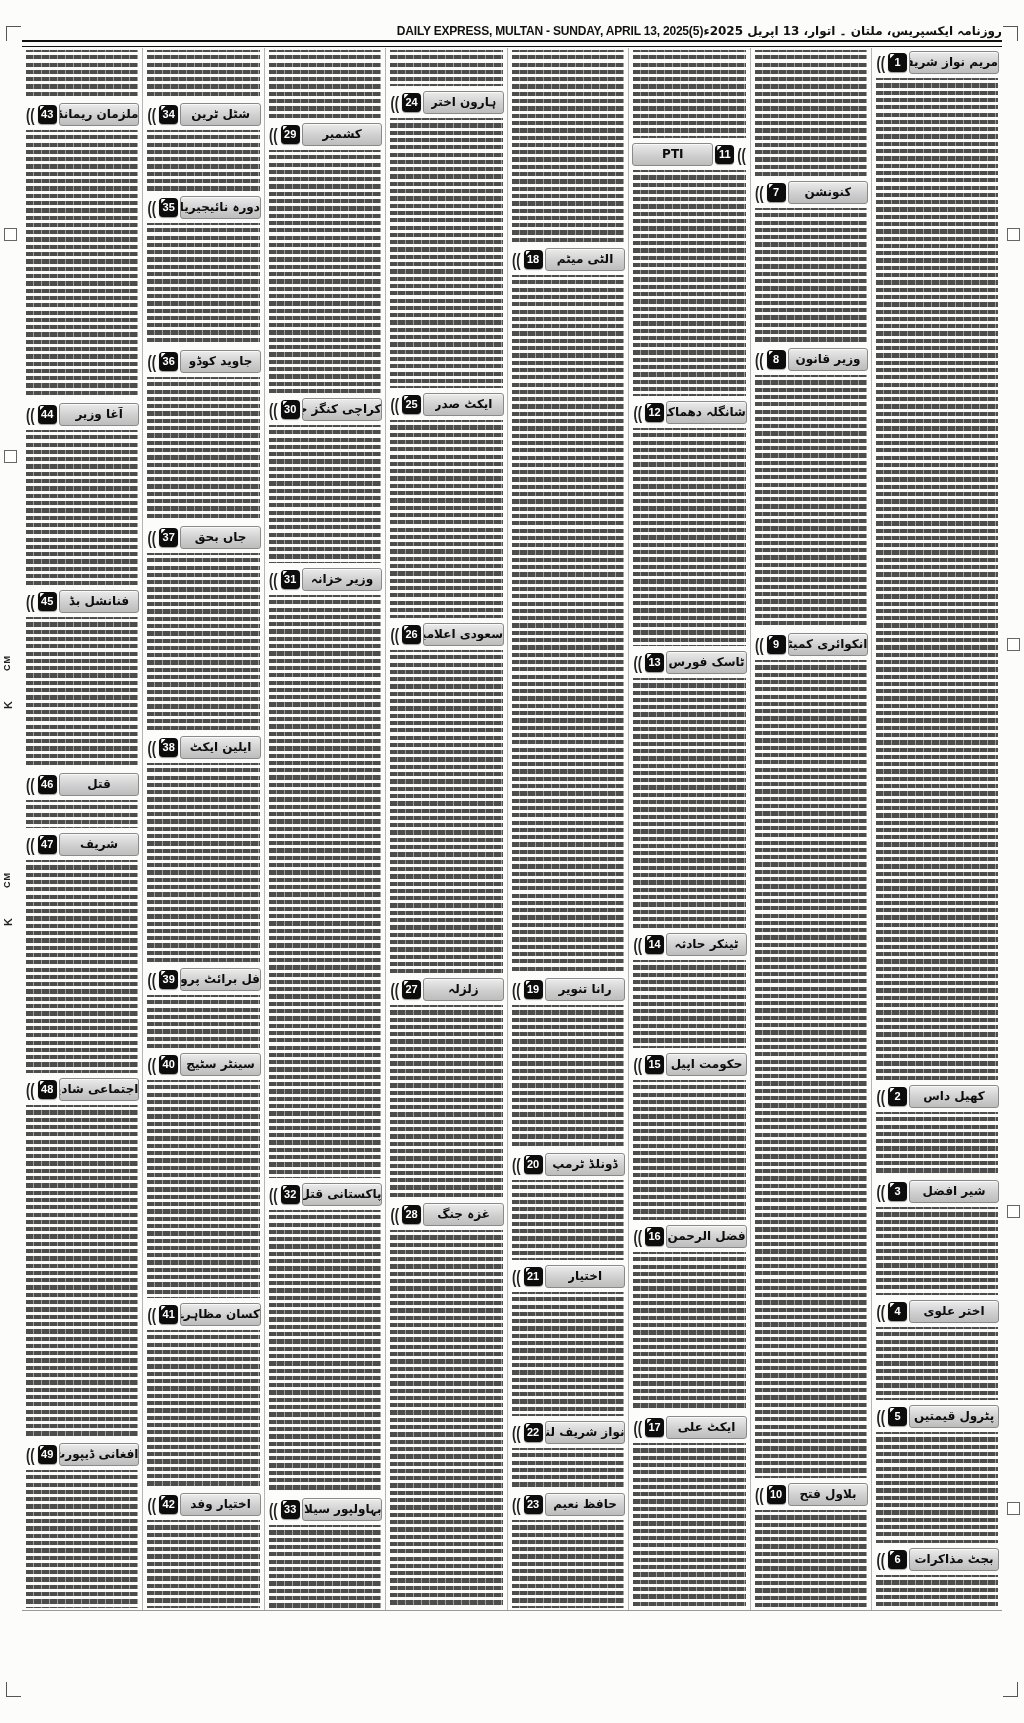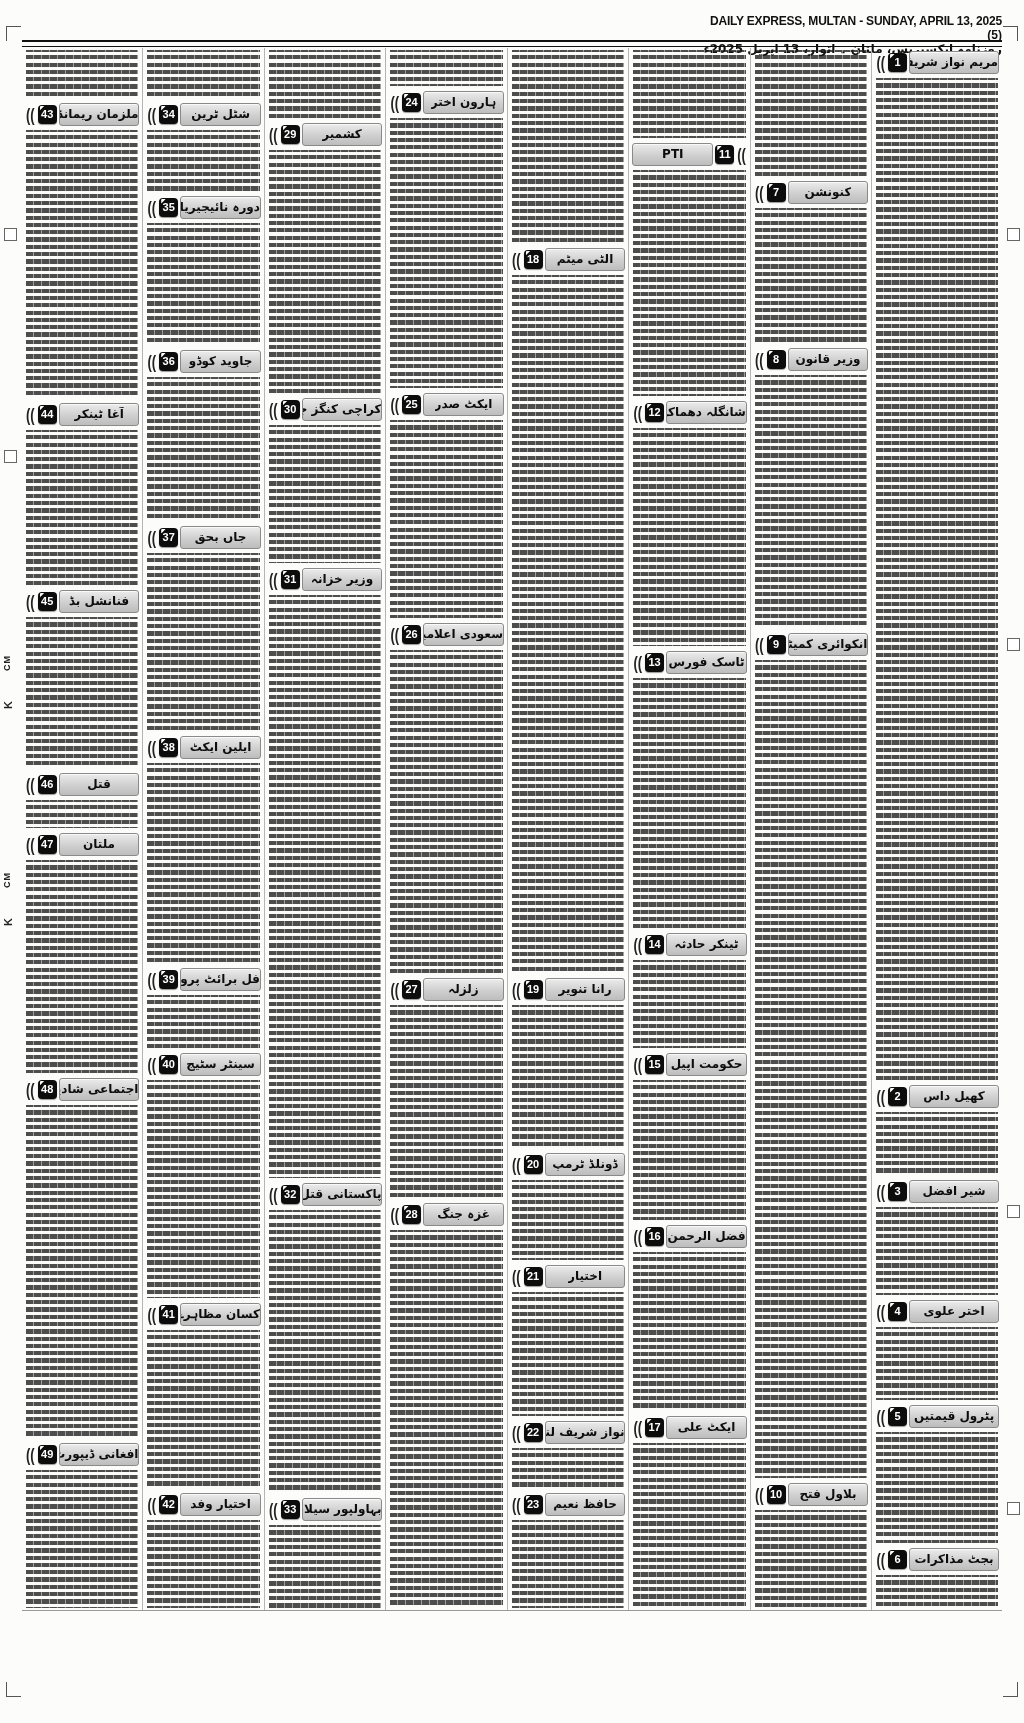--- a/index.html
+++ b/index.html
@@ -4,23 +4,22 @@
 <style>
   html,body{margin:0;padding:0;}
   body{
     width:1024px;height:1723px;position:relative;overflow:hidden;
     background:#fcfcfb;
     font-family:"Liberation Sans", sans-serif;
   }
   
   .masthead{
     position:absolute;left:22px;right:22px;top:14px;height:24px;
-    display:flex;align-items:flex-end;justify-content:space-between;
+    display:flex;align-items:flex-end;justify-content:flex-end;
     color:#111;
-    flex-direction:column;
   }
   .masthead .left{font-size:12px;font-weight:bold;letter-spacing:-.2px;}
   .masthead .center{font-size:12px;font-weight:bold;}
   .masthead .right{font-size:12px;font-weight:bold;direction:rtl;font-family:"DejaVu Sans", sans-serif;}
   .header-rule{
     position:absolute;left:22px;right:22px;top:40px;height:4px;
     border-top:2px solid #111;border-bottom:1px solid #111;
   }
   
   .page-columns{
@@ -108,21 +107,21 @@
         <span class="num-badge"><span class="flag"></span>43</span>
         <span class="title-bar">
           <span class="t">ملزمان ریمانڈ</span>
         </span>
       </div>
       <div class="story-body" style="height: 272px;"></div>
       <div class="story-heading">
         <span class="cont-marks">((</span>
         <span class="num-badge"><span class="flag"></span>44</span>
         <span class="title-bar">
-          <span class="t">آغا ٹینکر</span>
+          <span class="t">آغا وزیر</span>
         </span>
       </div>
       <div class="story-body" style="height: 159px;"></div>
       <div class="story-heading">
         <span class="cont-marks">((</span>
         <span class="num-badge"><span class="flag"></span>45</span>
         <span class="title-bar">
           <span class="t">فنانشل بڈ</span>
         </span>
       </div>
@@ -132,21 +131,21 @@
         <span class="num-badge"><span class="flag"></span>46</span>
         <span class="title-bar">
           <span class="t">قتل</span>
         </span>
       </div>
       <div class="story-body" style="height: 32px;"></div>
       <div class="story-heading">
         <span class="cont-marks">((</span>
         <span class="num-badge"><span class="flag"></span>47</span>
         <span class="title-bar">
-          <span class="t">ملتان</span>
+          <span class="t">شریف</span>
         </span>
       </div>
       <div class="story-body" style="height: 217px;"></div>
       <div class="story-heading">
         <span class="cont-marks">((</span>
         <span class="num-badge"><span class="flag"></span>48</span>
         <span class="title-bar">
           <span class="t">اجتماعی شادیاں</span>
         </span>
       </div>

